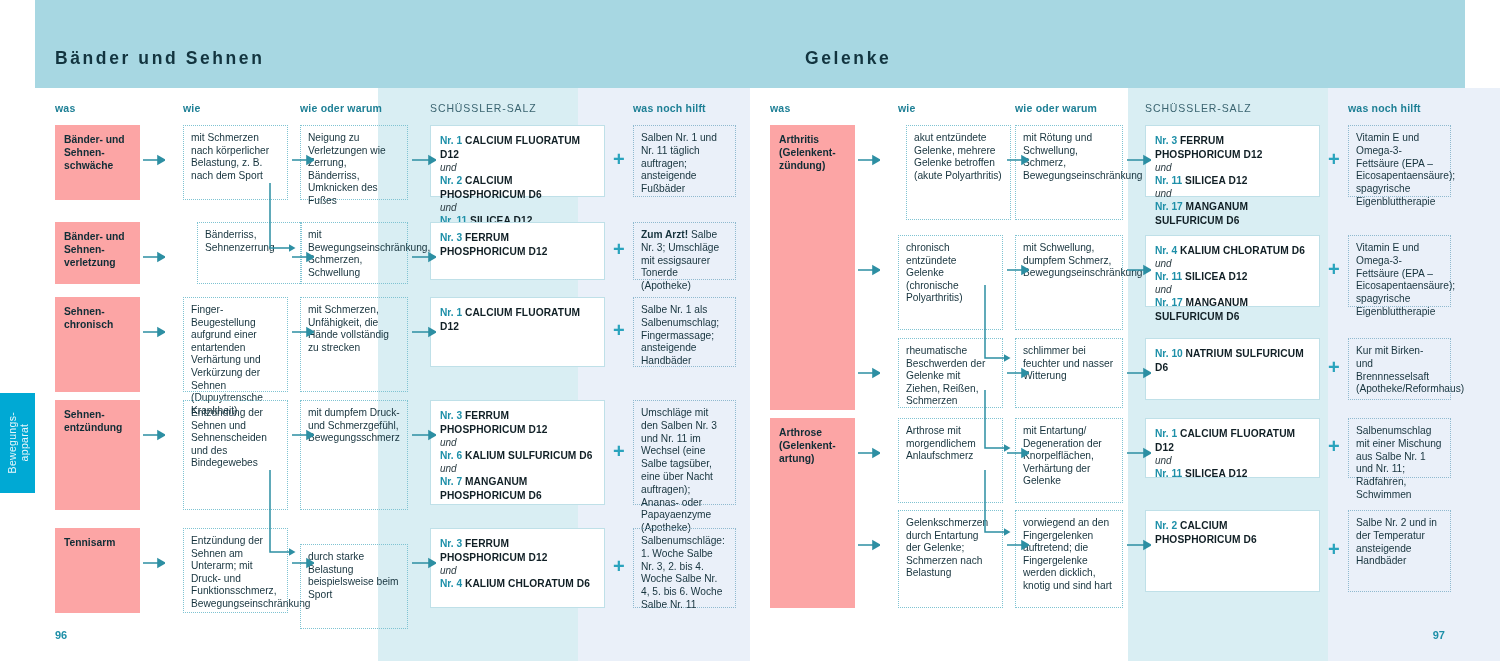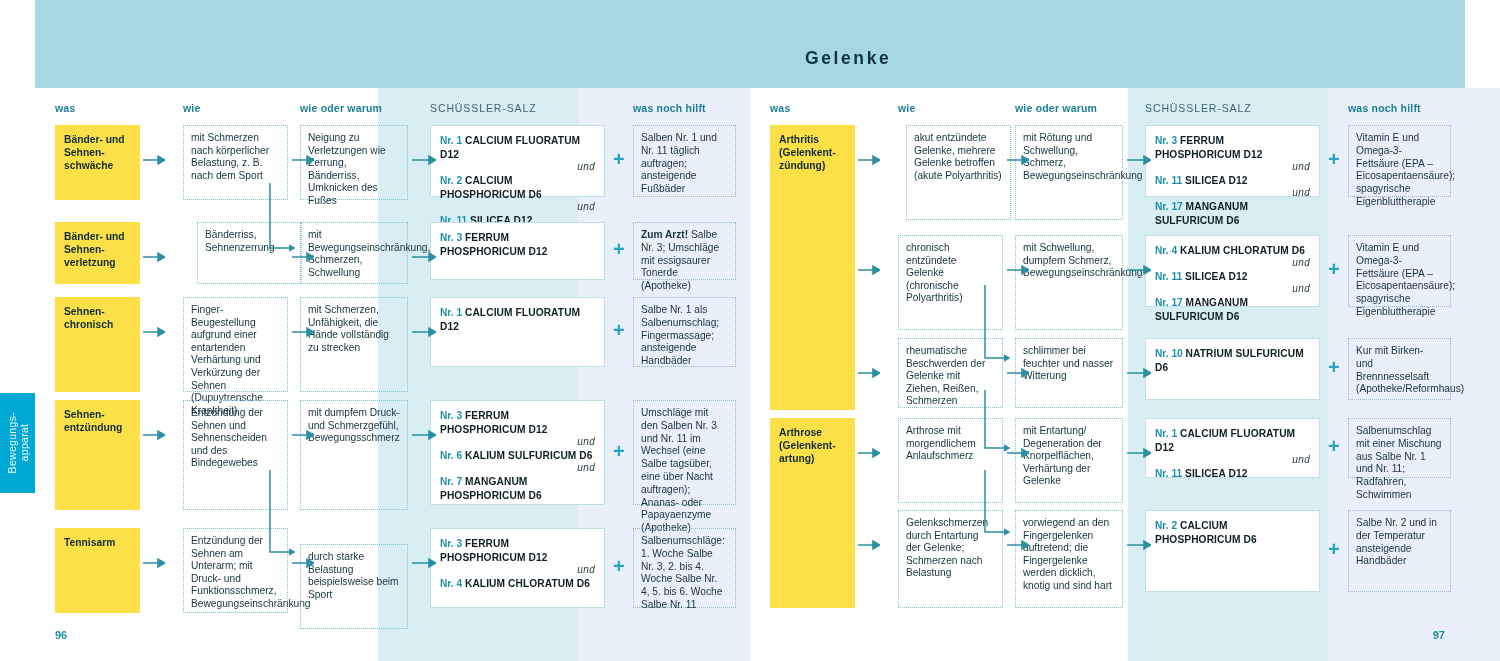--- a/index.html
+++ b/index.html
@@ -89,21 +89,21 @@
   }
 
   
   .cell {
     position: absolute;
     font-size: 10.2px;
     line-height: 12.6px;
     color: #16333d;
   }
   .cell-what {
-    background: #fde047;
+    background: #fca5a5;
     color: #102d36;
     font-weight: bold;
     padding: 8px 9px;
     font-size: 10.3px;
     line-height: 13px;
   }
   .cell-dotted {
     border: 1.6px dotted #7fc3d2;
     padding: 6px 7px;
     background: transparent;
@@ -111,21 +111,21 @@
   .cell-salt {
     background: #ffffff;
     border: 1px solid #bfe0e8;
     padding: 8px 9px;
     font-size: 10.2px;
     line-height: 14px;
     color: #101f25;
   }
   .cell-salt .num { color: #1d8fa8; font-weight: bold; }
   .cell-salt .name { font-weight: bold; letter-spacing: .1px; }
-  .cell-salt .und { display:block; font-style: italic; font-family: Liberation Mono, monospace; color:#2a3b42; font-size:10px; line-height:12px;text-align:right;}
+  .cell-salt .und { display:block; font-style: italic; font-family: Liberation Sans, sans-serif; color:#2a3b42; font-size:10px; line-height:12px;}
   .cell-extra {
     padding: 6px 7px;
     border: 1.6px dotted #8fb9cf;
     font-size: 10.2px;
     line-height: 12.8px;
     color: #16333d;
   }
   .cell-extra b { font-weight: bold; }
 
   
@@ -161,20 +161,21 @@
     <span class="vtext">Bewegungs-
 apparat</span>
   </div>
 
   <div class="page" id="page-left"></div>
   <div class="page" id="page-right"></div>
 
   <div class="head-band" id="band-left"></div>
   <div class="head-band" id="band-right"></div>
 
+  <div class="page-title" id="title-left">Bänder und Sehnen</div>
   <div class="page-title" id="title-right">Gelenke</div>
 
   <div class="panel panel-salt" id="panel-salt-l"></div>
   <div class="panel panel-extra" id="panel-extra-l"></div>
   <div class="panel panel-salt" id="panel-salt-r"></div>
   <div class="panel panel-extra" id="panel-extra-r"></div>
 
   <div class="folio" id="folio-left">96</div>
   <div class="folio" id="folio-right">97</div>
 

